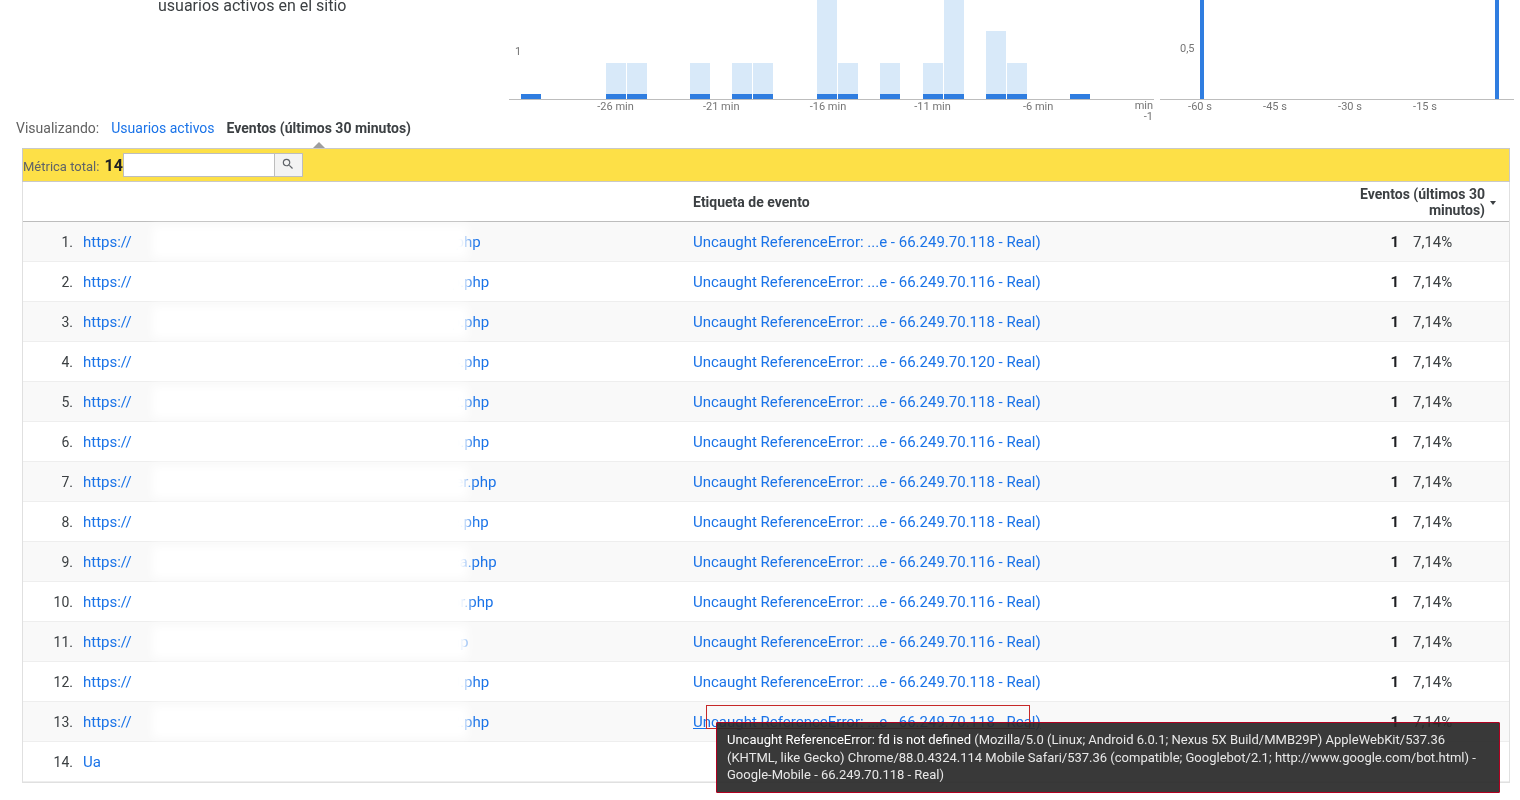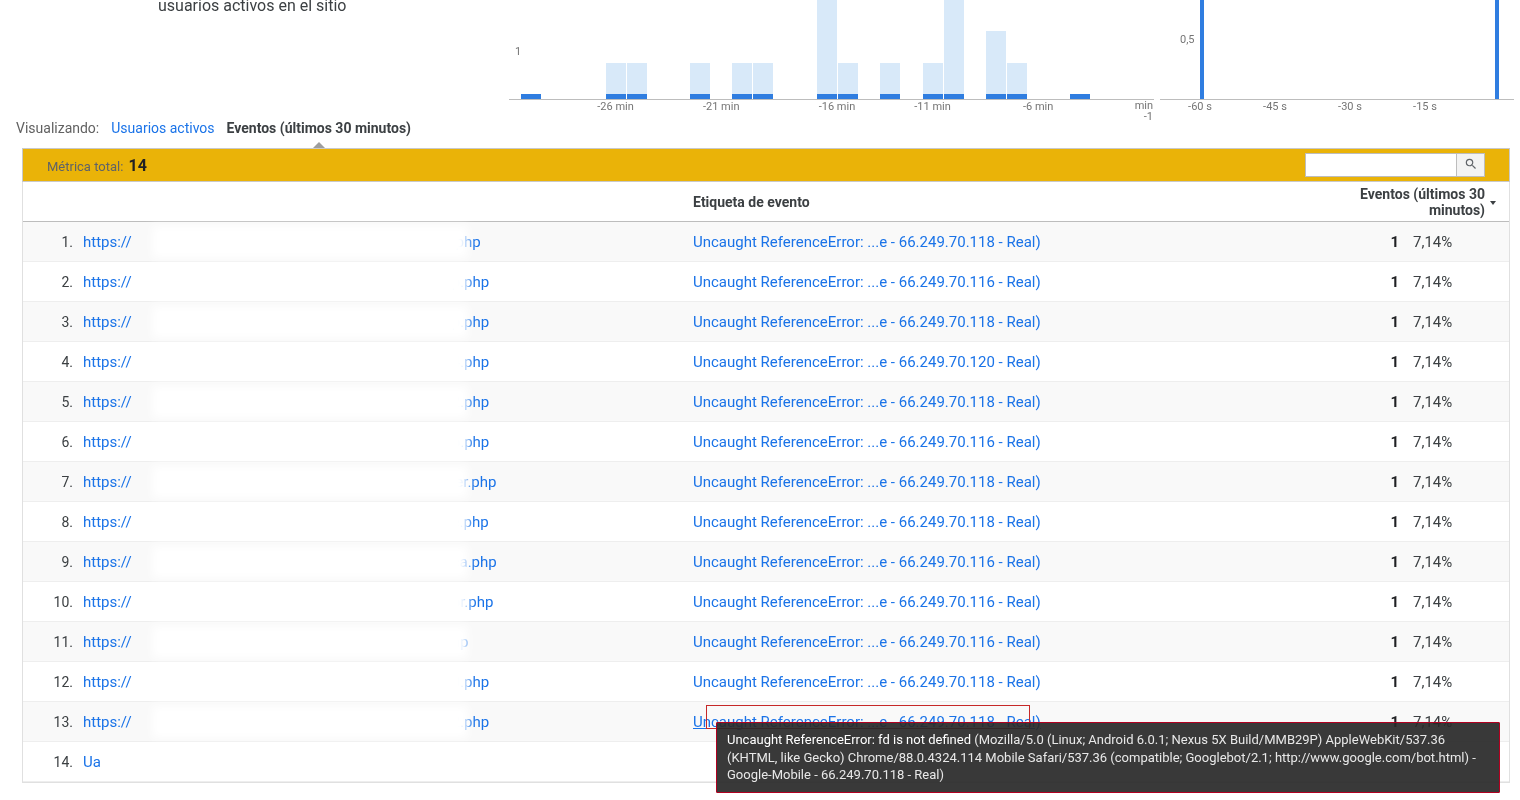--- a/index.html
+++ b/index.html
@@ -4,40 +4,40 @@
 <style>
   * { box-sizing: border-box; margin: 0; padding: 0; }
   html, body { width: 1520px; height: 800px; font-family: Roboto, Arial, sans-serif; font-size: 14px; color: #212121; background: #fff; overflow: hidden; }
   .wrap { position: relative; width: 100%; height: 100%; }
   .top-text { position: absolute; left: 158px; top: -4px; font-size: 16px; color: #3c4043; }
   
   .charts { position: absolute; top: 0; left: 508px; right: 6px; height: 100px; display: flex; gap: 6px; }
   .chart-left { flex: 0 0 646px; position: relative; border-left: 1px solid #fff; }
   .chart-right { flex: 1 1 auto; position: relative; }
   .chart-left .ytick { position: absolute; left: 6px; font-size: 11px; color: #757575; top: 45px; }
-  .chart-right .ytick { position: absolute; left: 20px; font-size: 11px; color: #757575; top: 33px; }
+  .chart-right .ytick { position: absolute; left: 20px; font-size: 11px; color: #757575; top: 42px; }
   .bars { position: absolute; left: 12px; right: 0; bottom: 0; top: 0; }
   .bar-col { position: absolute; bottom: 0; width: 20px; display: flex; flex-direction: column; align-items: stretch; }
   .bar-col .faint { background: #d8e9f9; }
   .bar-col .strong { background: #2f7de0; height: 6px; }
   .axis-line { position: absolute; left: 0; right: 0; bottom: 0; height: 1px; background: #bdbdbd; }
   .xticks { position: absolute; left: 12px; right: 0; bottom: -14px; height: 14px; font-size: 11px; color: #757575; }
   .xticks span { position: absolute; transform: translateX(-50%); }
   .xticks .stack { position: absolute; text-align: right; line-height: 11px; transform: translateX(-50%); white-space: pre; }
   .chart-right .bars { left: 40px; }
   .chart-right .xticks { left: 40px; }
   .bar-col.right { width: 4px; background: #2f7de0; }
   
   .viewing { position: absolute; top: 120px; left: 16px; display: flex; align-items: center; gap: 12px; font-size: 14px; }
   .viewing .lbl { color: #616161; }
   .viewing .link { color: #1a73e8; cursor: pointer; }
   .viewing .active { color: #3c4043; font-weight: 700; cursor: pointer; position: relative; }
   .viewing .active::after { content: ""; position: absolute; left: 50%; bottom: -12px; width: 0; height: 0; margin-left: -6px; border-left: 6px solid transparent; border-right: 6px solid transparent; border-bottom: 6px solid #9e9e9e; }
   
-  .metric-bar { position: absolute; top: 148px; left: 22px; right: 10px; height: 34px; background: #eab308; border: 1px solid #c9c9c9; display: flex; align-items: center; padding: 0 24px; justify-content: space-between; }
+  .metric-bar { position: absolute; top: 148px; left: 22px; right: 10px; height: 34px; background: #fde047; border: 1px solid #c9c9c9; display: flex; align-items: center; padding: 0 0; }
   .metric-bar .mtxt { font-size: 13px; color: #5f6368; }
   .metric-bar .mtxt b { color: #202124; font-size: 16px; font-weight: 700; margin-left: 2px; }
   .search-wrap { display: flex; align-items: stretch; border: 1px solid #bdbdbd; background: #fff; height: 24px; }
   .search-wrap input { border: none; outline: none; width: 150px; padding: 0 6px; font-size: 13px; }
   .search-wrap button { width: 28px; border: none; border-left: 1px solid #bdbdbd; background: #f3f3f3; cursor: pointer; display: flex; align-items: center; justify-content: center; }
   .search-wrap svg { width: 14px; height: 14px; fill: #5f6368; }
   
   .table { position: absolute; top: 182px; left: 22px; right: 10px; border: 1px solid #e0e0e0; border-top: none; }
   .thead { display: grid; grid-template-columns: 60px 610px 1fr 160px; background: #fff; border-bottom: 1px solid #bdbdbd; height: 40px; align-items: center; font-size: 14px; font-weight: 700; color: #3c4043; }
   .thead .th-act { grid-column: 2; }
@@ -137,21 +137,21 @@
             <div class="strong"></div>
           </div>
           <div class="bar-col" style="left: 570.6px;"></div>
           <div class="bar-col" style="left: 591.733px;"></div>
           <div class="bar-col" style="left: 612.867px;"></div>
         </div>
     <div class="axis-line"></div>
     <div class="xticks" id="xticks-left">
           <span style="left: 94.5333px;">-26 min</span>
           <span style="left: 200.2px;">-21 min</span>
-          <span style="left: 316px;">-16 min</span>
+          <span style="left: 307px;">-16 min</span>
           <span style="left: 411.533px;">-11 min</span>
           <span style="left: 517.2px;">-6 min</span>
           <span class="stack" style="left: 622.867px;">min
 -1</span>
         </div>
   </div>
   <div class="chart-right">
     <div class="ytick">0,5</div>
     <div class="bars" id="bars-right">
           <div class="bar-col right" style="left: 0px; height: 100px;"></div>

